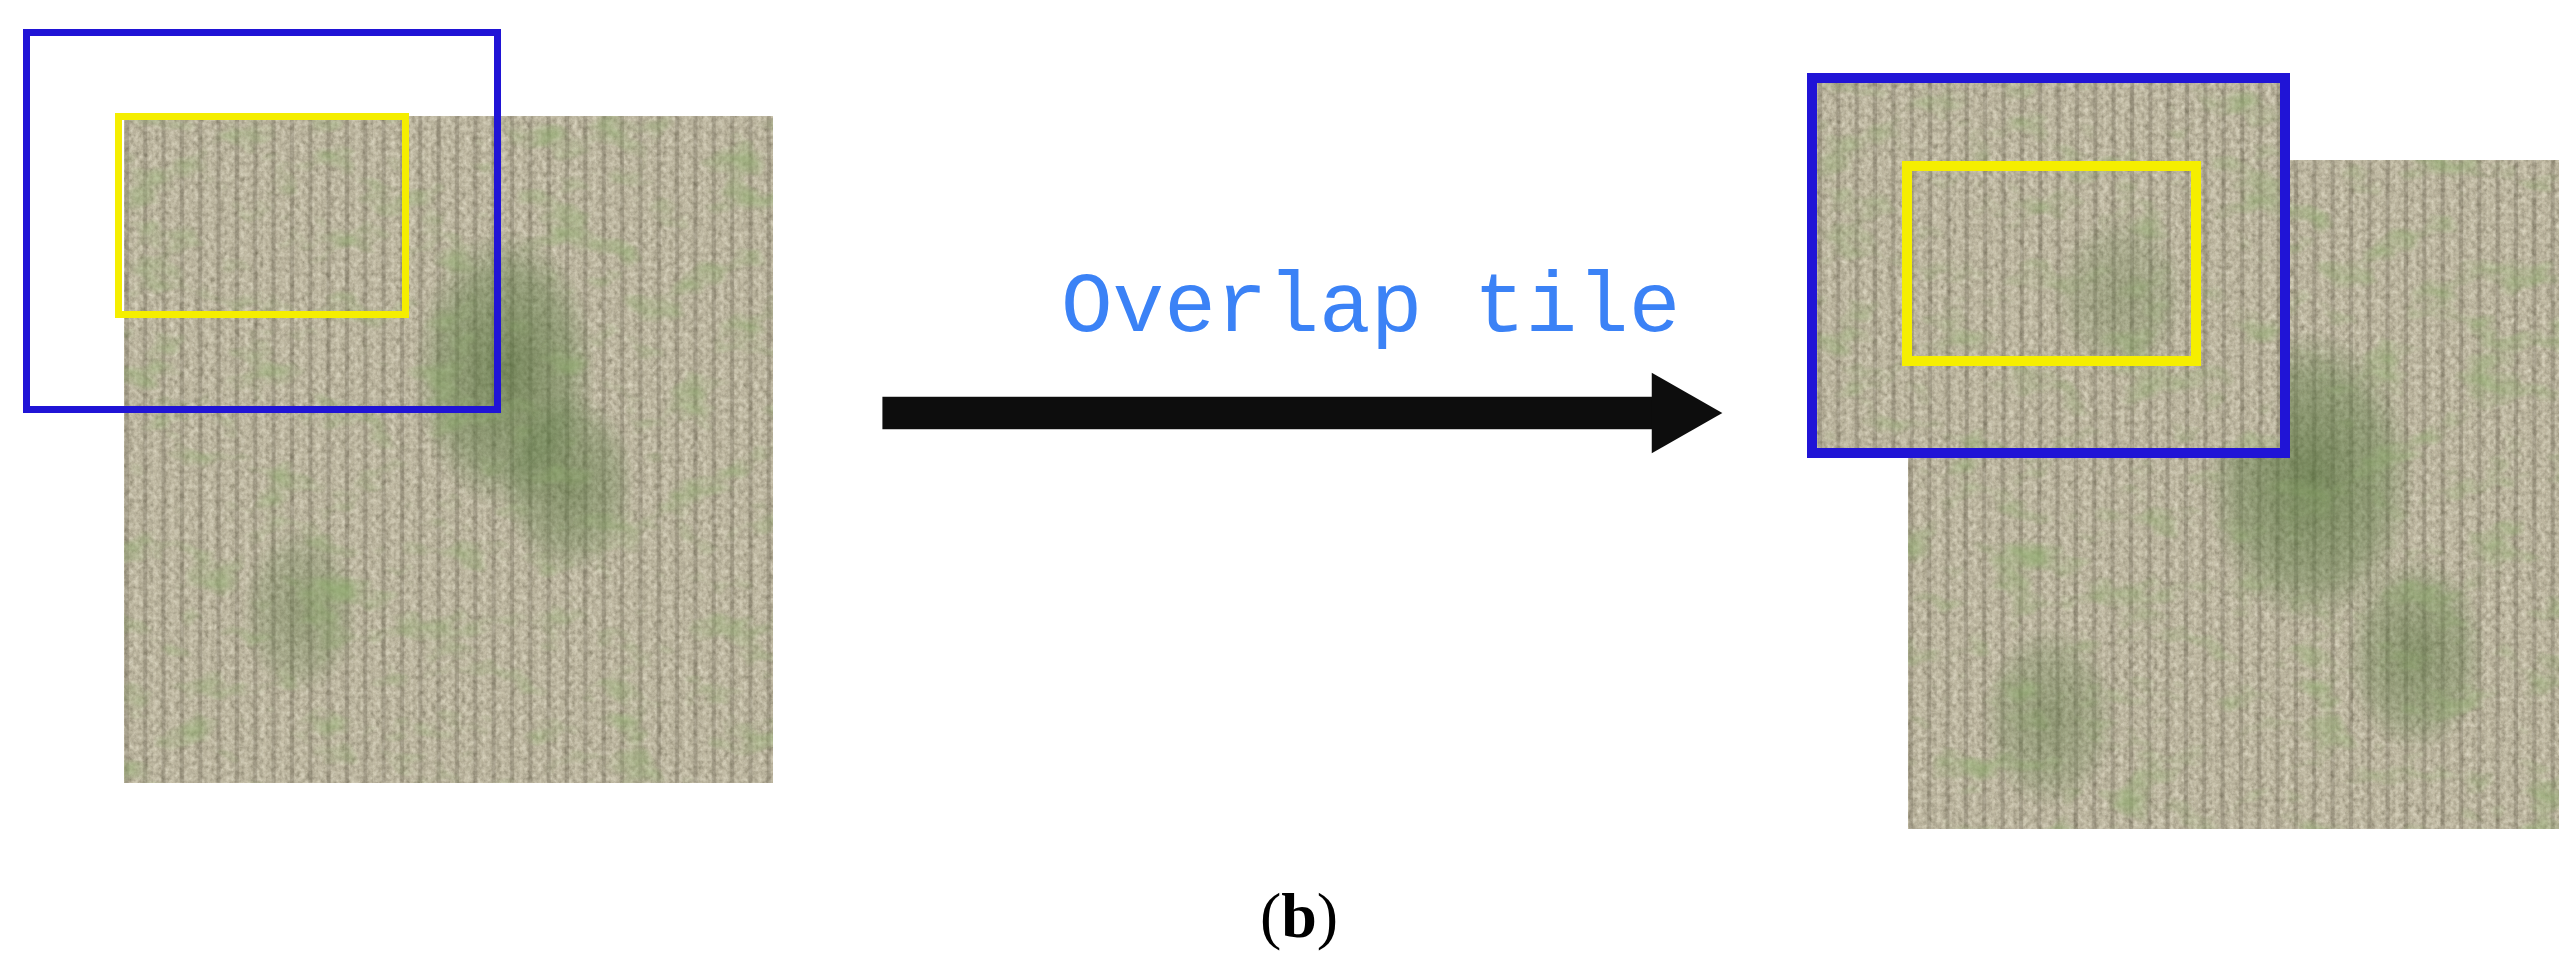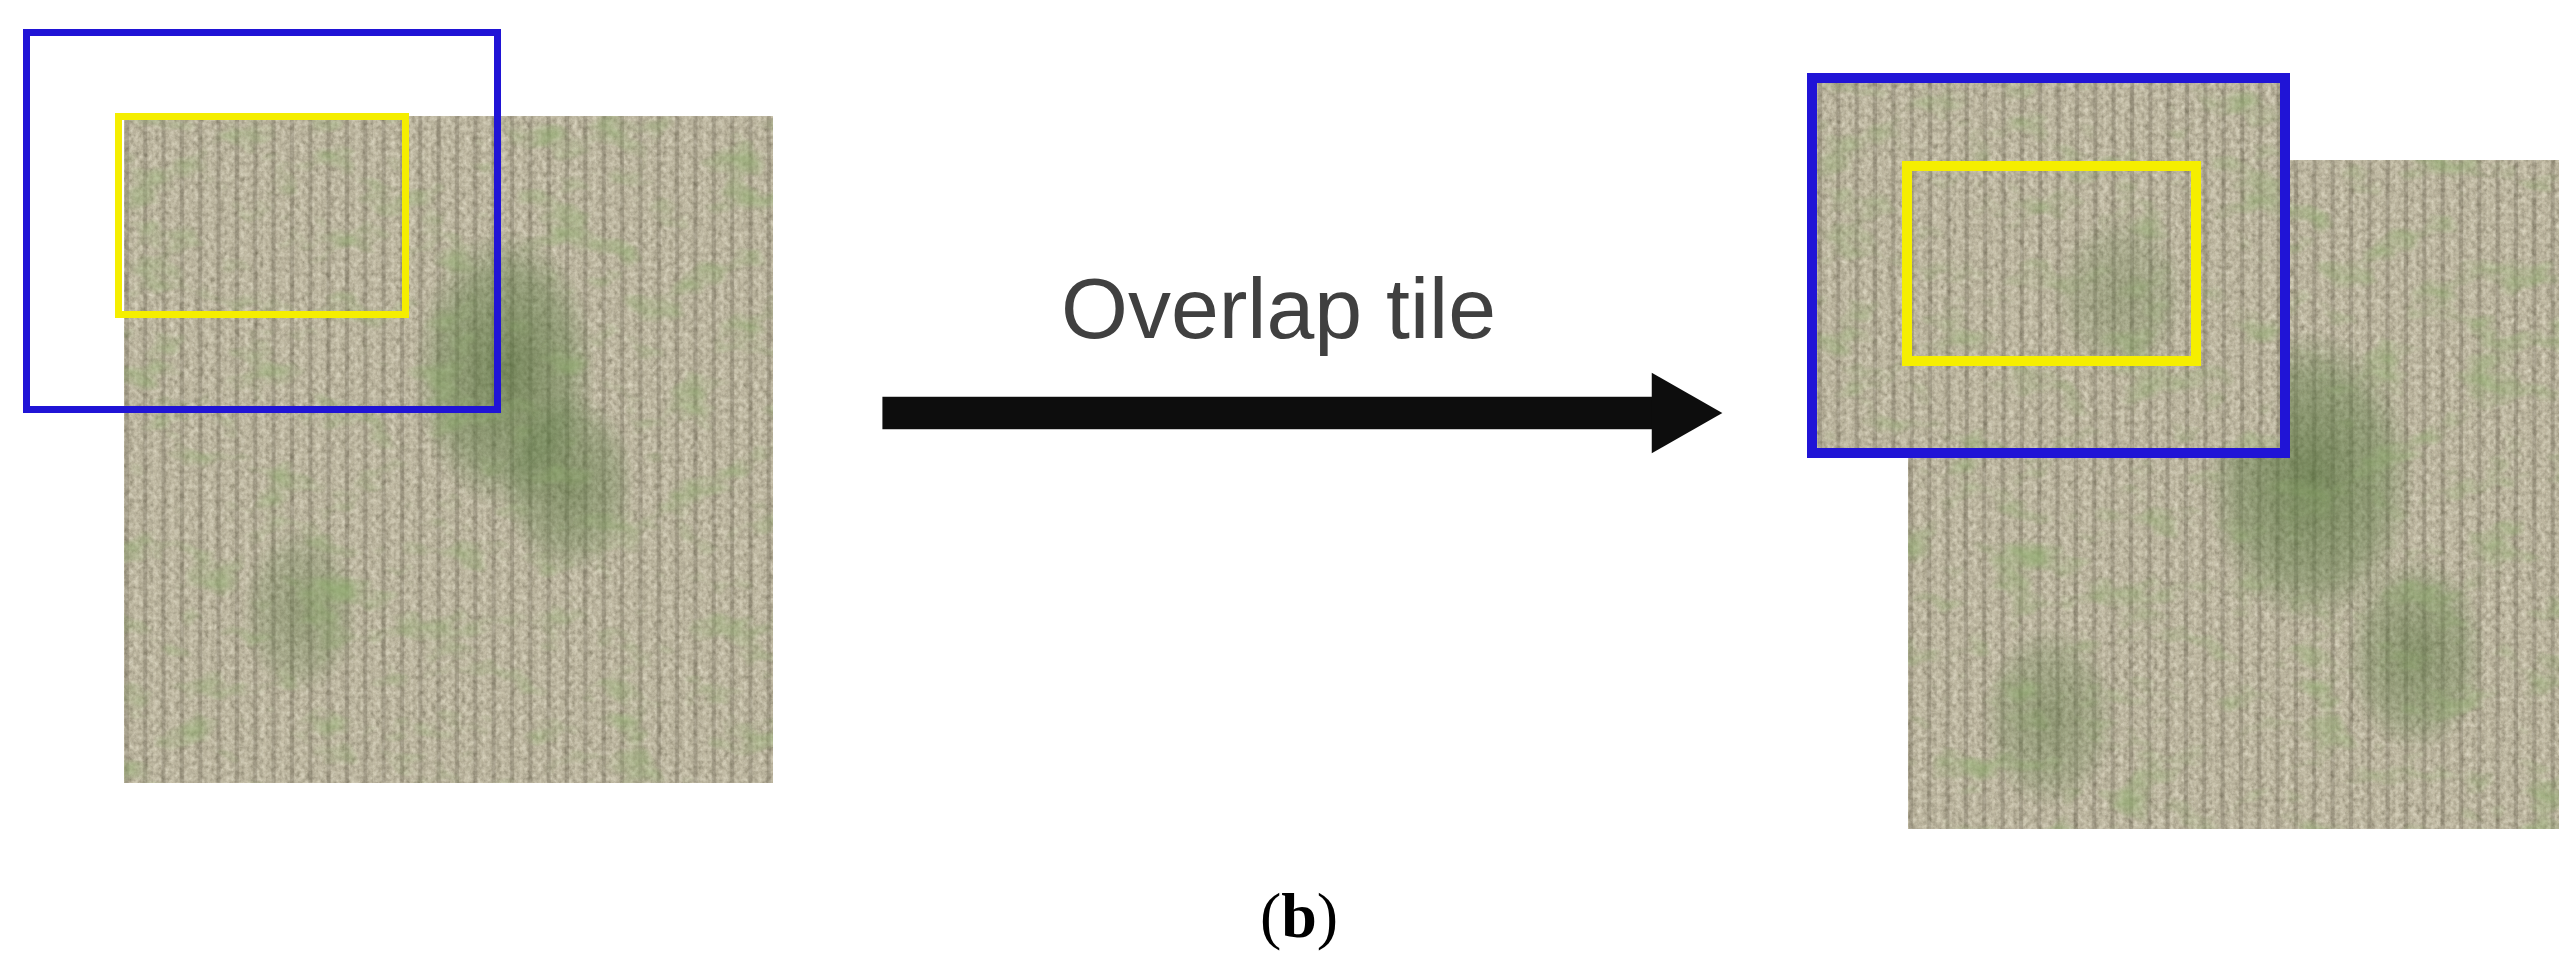--- a/index.html
+++ b/index.html
@@ -29,24 +29,26 @@
   .yellow-left{left:115px;top:113px;width:294px;height:205px;border:7.8px solid var(--patch-yellow);}
   .tile-right{
     left:1807px;top:73px;width:483px;height:385px;
     border:10px solid var(--tile-blue);
     overflow:hidden;
   }
   .yellow-right{left:1902px;top:161px;width:299px;height:205px;border:10px solid var(--patch-yellow);}
   .arrow-svg{left:881px;top:367px;width:847px;height:92px;}
   .arrow-label{
     left:1061px;top:265px;width:565px;
+    text-align:center;
     font-size:86px;line-height:1;
-    color:#404040;
+    color:#3b82f6;
     letter-spacing:0px;
     white-space:nowrap;
+    font-family:Liberation Mono, monospace;
   }
   .caption{
     left:1172px;top:884px;width:254px;
     text-align:center;
     font-family:"Liberation Serif",serif;
     font-size:64px;line-height:1;
     color:#000;
     white-space:nowrap;
   }
   .caption .cap-letter{font-weight:bold;}

